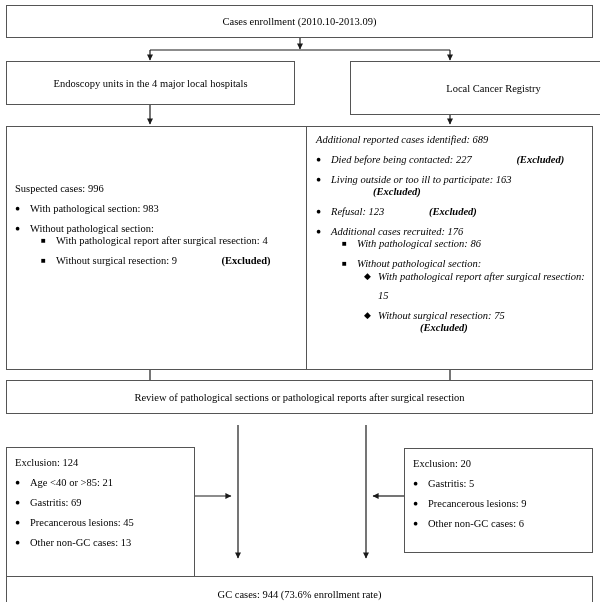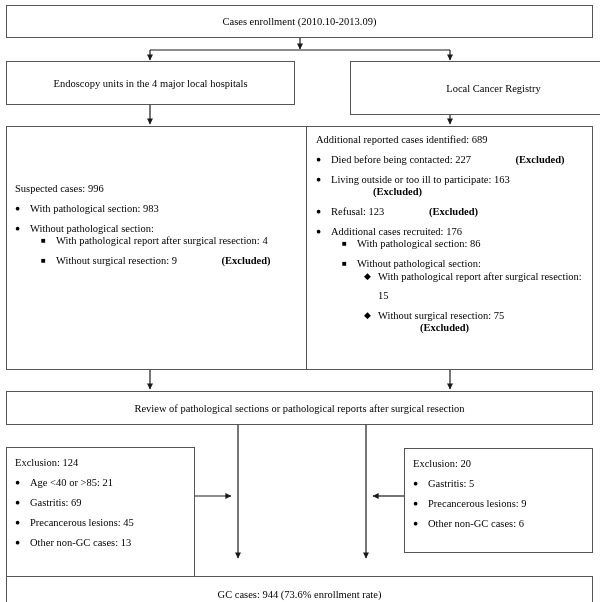--- a/index.html
+++ b/index.html
@@ -149,21 +149,21 @@
           <span class="btext">With pathological report after surgical resection: 4</span>
         </li>
         <li class="gap">
           <span class="bullet"><span class="sq-glyph">■</span></span>
           <span class="btext"><span>Without surgical resection: 9 </span><b>(Excluded)</b></span>
         </li>
       </ul>
     </div>
   </div>
 
-  <div class="box box-list" style="left:306px; top:126px; width:287px; height:244px;">
+  <div class="box box-list" style="left:306px; top:126px; width:287px; height:244px;font-style:italic;">
     <div style="position:absolute; left:9px; top:7px; right:3px;">
       <div class="lead">Additional reported cases identified: 689</div>
       <ul class="lvl lvl1">
         <li class="gap">
           <span class="bullet"><span class="dc-glyph">●</span></span>
           <span class="btext"><span>Died before being contacted: 227 </span><b>(Excluded)</b></span>
         </li>
         <li class="gap">
           <span class="bullet"><span class="dc-glyph">●</span></span>
           <span class="btext"><span>Living outside or too ill to participate: 163 </span><b>(Excluded)</b></span>
@@ -194,21 +194,21 @@
           <span class="btext gap-sm">15</span>
         </li>
         <li class="gap">
           <span class="bullet"><span class="di-glyph">◆</span></span>
           <span class="btext"><span>Without surgical resection: 75 </span><b>(Excluded)</b></span>
         </li>
       </ul>
     </div>
   </div>
 
-  <div class="box box-center" style="left:6px; top:391px; width:587px; height:34px;">
+  <div class="box box-center" style="left:6px; top:380px; width:587px; height:34px;">
     <span>Review of pathological sections or pathological reports after surgical resection</span>
   </div>
 
   <div class="box box-list" style="left:6px; top:447px; width:189px; height:144px;">
     <div style="position:absolute; left:8px; top:9px; right:4px;">
       <div class="lead">Exclusion: 124</div>
       <ul class="lvl lvl1">
         <li class="gap">
           <span class="bullet"><span class="dc-glyph">●</span></span>
           <span class="btext">Age &lt;40 or &gt;85: 21</span>

